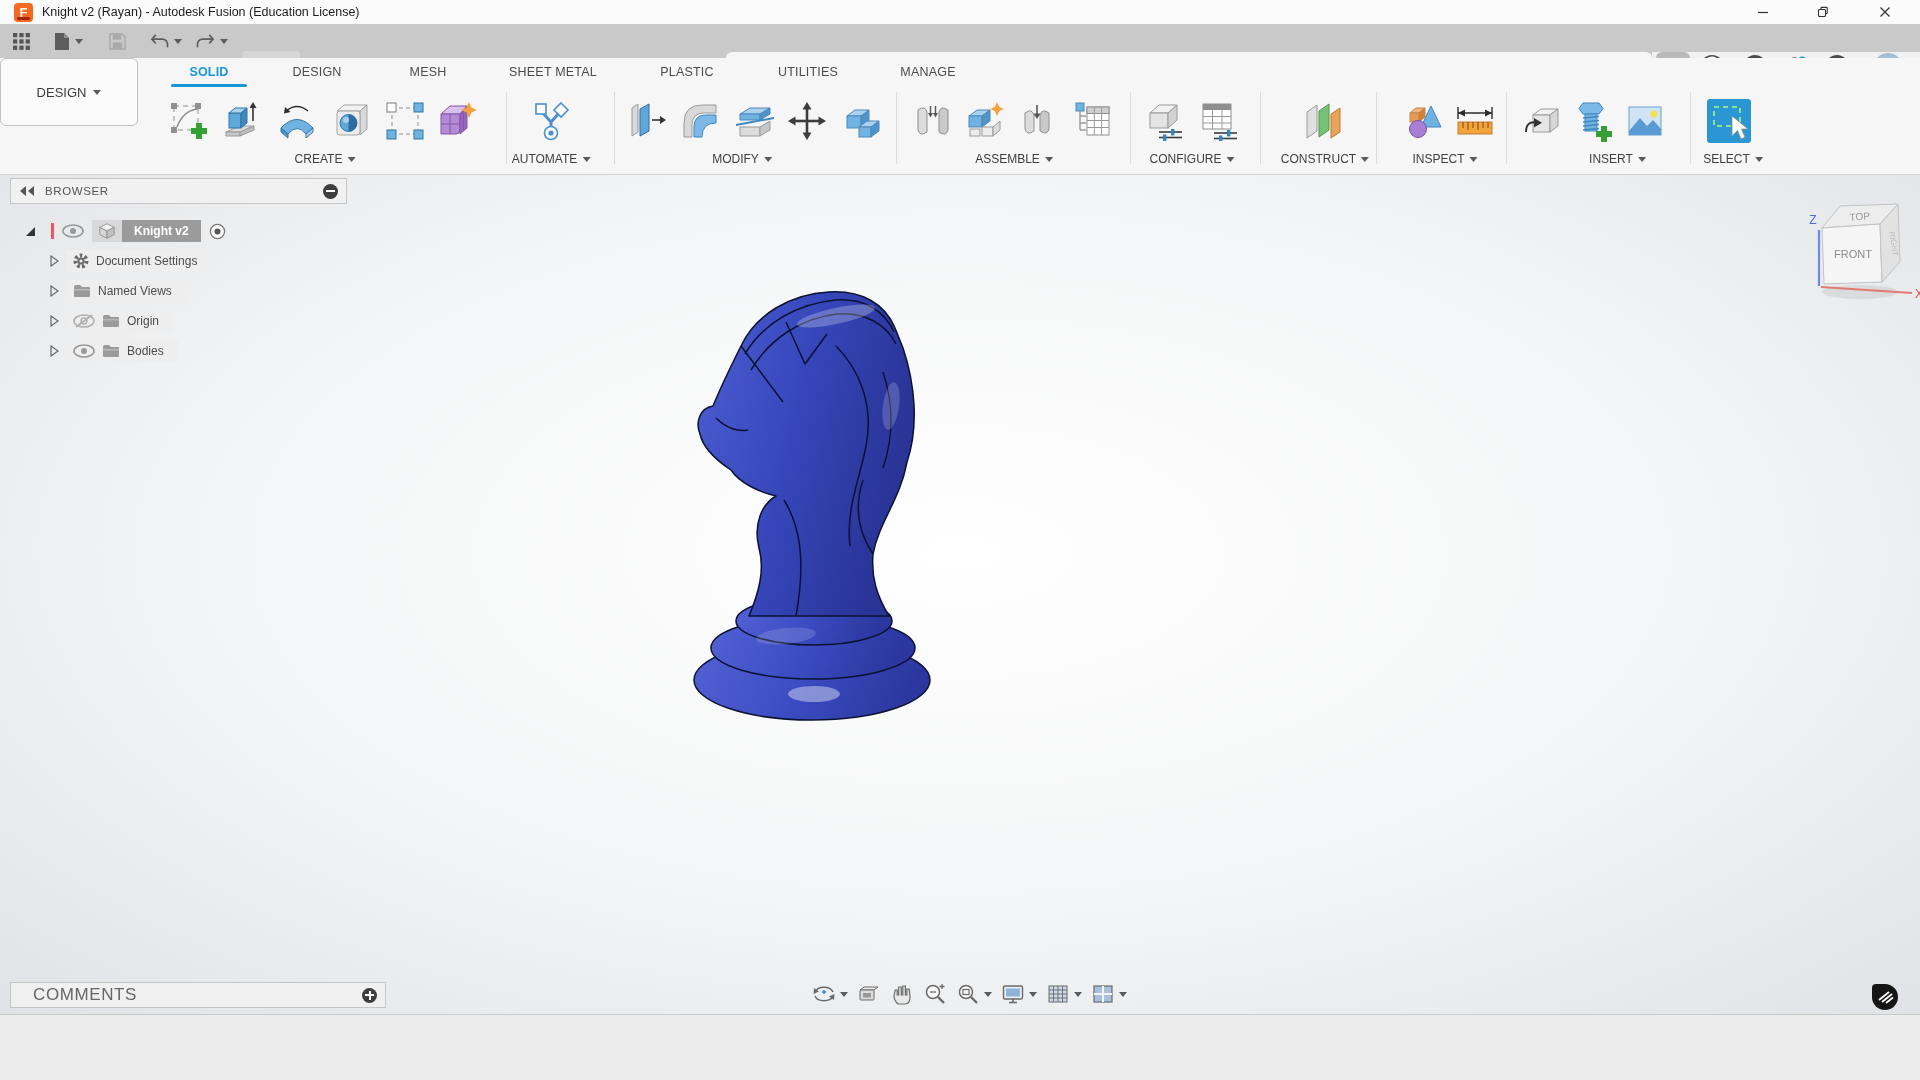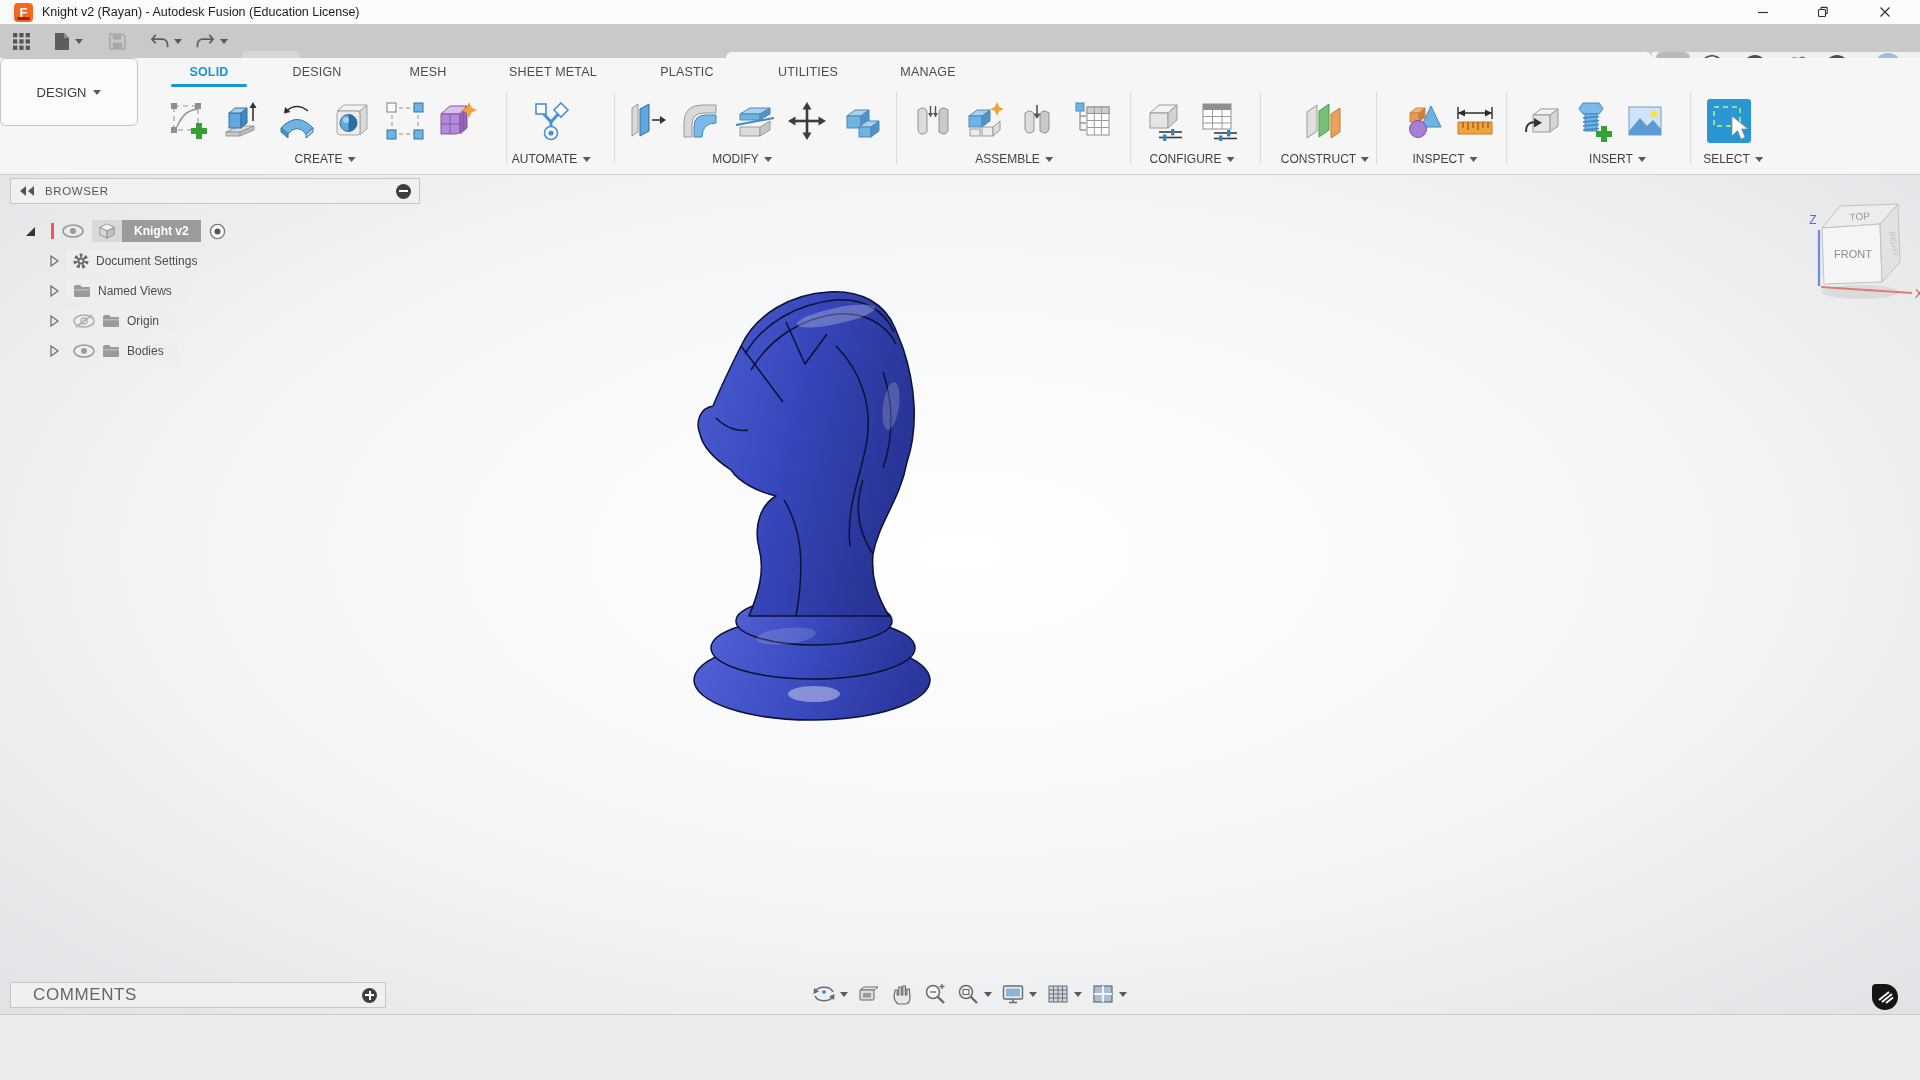--- a/index.html
+++ b/index.html
@@ -30,21 +30,21 @@
   #tab-underline{left:171px;top:26px;width:76px;height:3px;background:#1a96d5;border-radius:2px;}
   #design-btn{left:14px;top:32px;width:136px;height:66px;background:#fbfbfb;border:1px solid #c3c3c3;border-radius:6px;
               display:flex;align-items:center;justify-content:center;gap:7px;font-size:13px;font-weight:normal;color:#3c3c3c;}
   .tool{position:absolute;top:36px;width:50px;height:54px;display:flex;align-items:center;justify-content:center;}
   .grouplbl{position:absolute;top:94px;transform:translateX(-50%);font-size:12px;color:#3f3f3f;display:flex;align-items:center;gap:5px;white-space:nowrap;}
   .gsep{position:absolute;top:34px;width:1px;height:72px;background:#dcdcdc;}
   
   #canvas{left:0;top:175px;width:1920px;height:839px;
           background:radial-gradient(ellipse at 50% 45%, #ffffff 0%, #f4f5f6 55%, #e0e2e5 100%);}
   
-  #browser-header{left:10px;top:178px;width:410px;height:26px;background:#f1f1f1;border:1px solid #c6c6c6;box-sizing:border-box;display:flex;align-items:center;text-align:right;}
+  #browser-header{left:10px;top:178px;width:337px;height:26px;background:#f1f1f1;border:1px solid #c6c6c6;box-sizing:border-box;display:flex;align-items:center;text-align:right;}
   #browser-title{font-size:11.5px;color:#555;letter-spacing:.6px;margin-left:10px;}
   .disc{width:15px;height:15px;border-radius:50%;background:#3e3e3e;position:relative;}
   .disc::before{content:"";position:absolute;left:3px;right:3px;top:6.5px;height:2px;background:#fff;}
   .disc.plus::after{content:"";position:absolute;top:3px;bottom:3px;left:6.5px;width:2px;background:#fff;}
   .brow{position:absolute;display:flex;align-items:center;gap:8px;height:24px;}
   .bpill{display:inline-flex;align-items:center;gap:7px;background:#eeeeee;height:22px;padding:0 14px 0 6px;font-size:12px;color:#4c4c4c;}
   #root-pill{display:inline-flex;align-items:center;height:22px;}
   #root-cube{width:30px;height:22px;background:#d8d8d8;display:flex;align-items:center;justify-content:center;}
   #root-label{background:#9b9b9b;color:#fff;font-weight:bold;font-size:12px;height:22px;line-height:22px;padding:0 12px;}
   .tri-exp{width:0;height:0;border-bottom:9px solid #333;border-left:9px solid transparent;}

